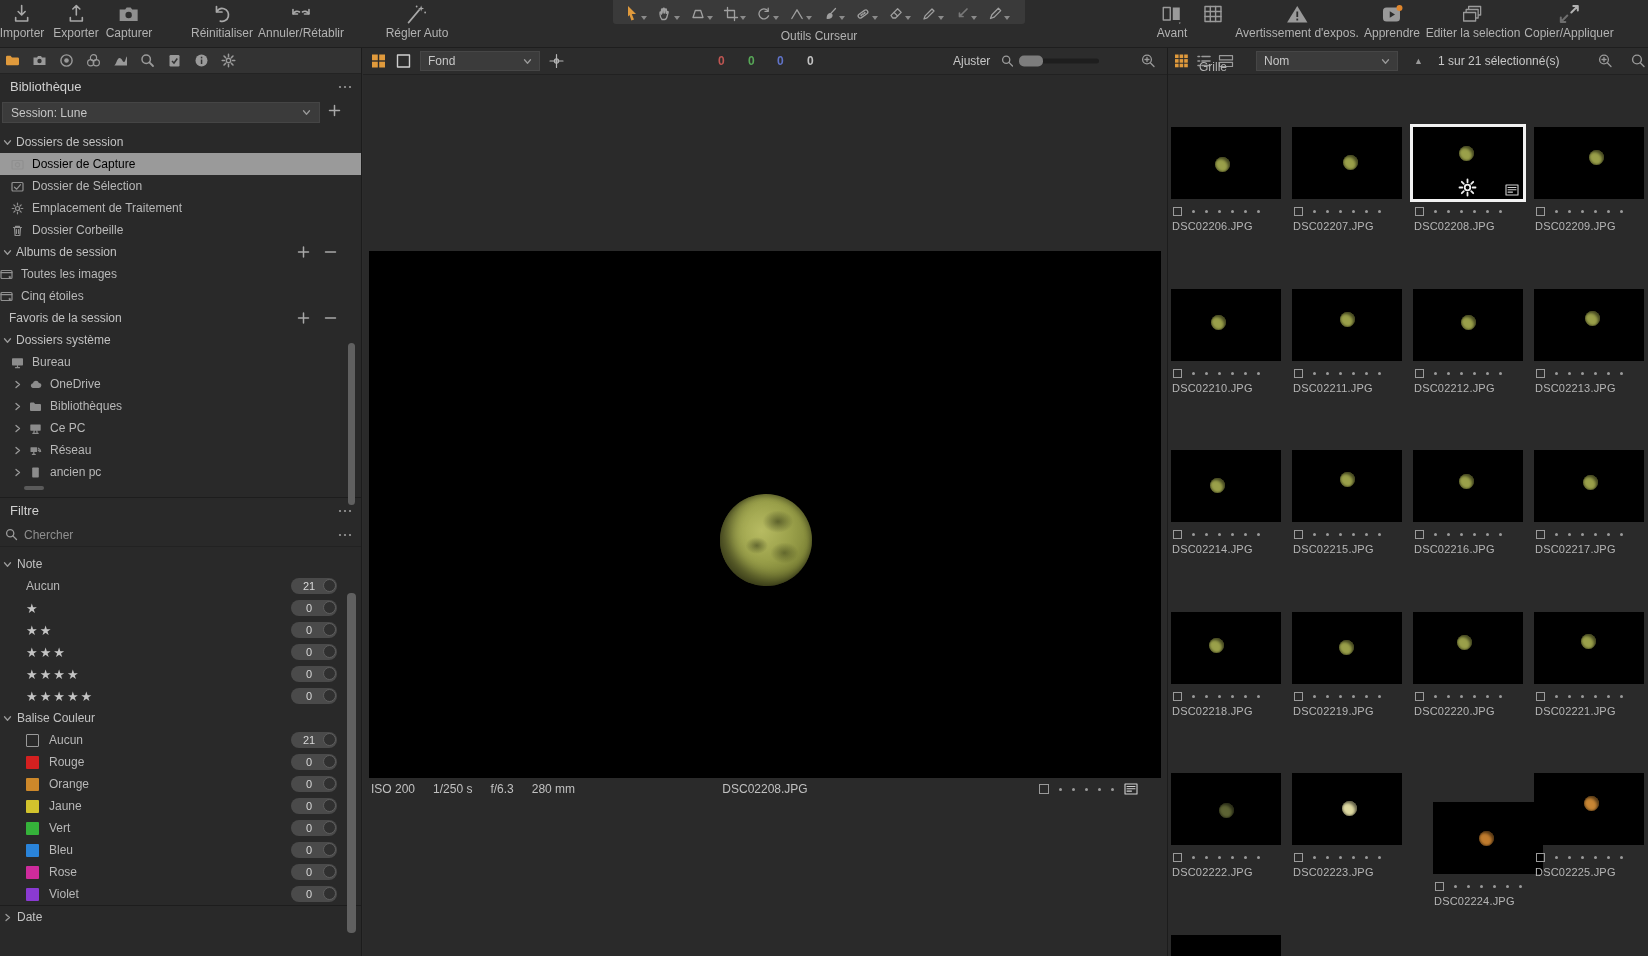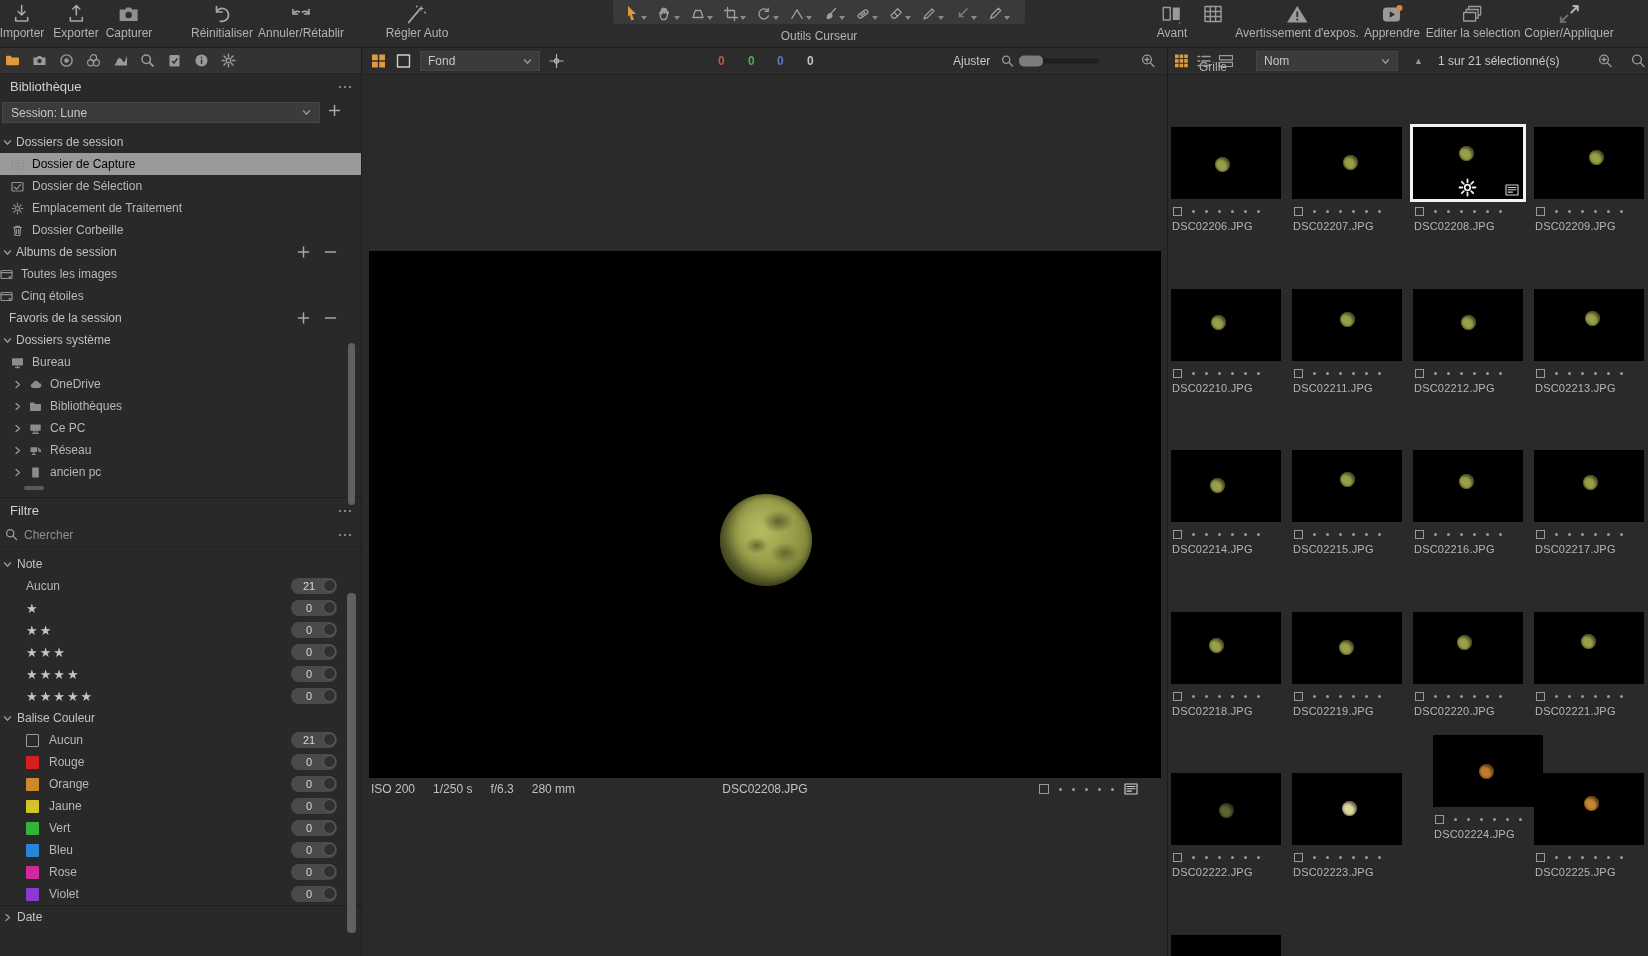--- a/index.html
+++ b/index.html
@@ -1230,21 +1230,21 @@
               <span class="dot"></span>
               <span class="dot"></span>
               <span class="dot"></span>
               <span class="dot"></span>
               <span class="dot"></span>
               <span class="dot"></span>
             </span>
           </div>
           <div class="fname">DSC02223.JPG</div>
         </div>
-        <div class="cell" style="left:245px;top:687px;padding-left:20px;">
+        <div class="cell" style="left:245px;top:754px;padding-left:20px;">
           <div class="thumb">
             <span class="mdot" style="--mc:#c07c2e;left:calc(48% - 7px);top:calc(50% - 7px);"></span>
           </div>
           <div class="meta">
             <span class="cbox"></span>
             <span class="rating-dots">
               <span class="dot"></span>
               <span class="dot"></span>
               <span class="dot"></span>
               <span class="dot"></span>

